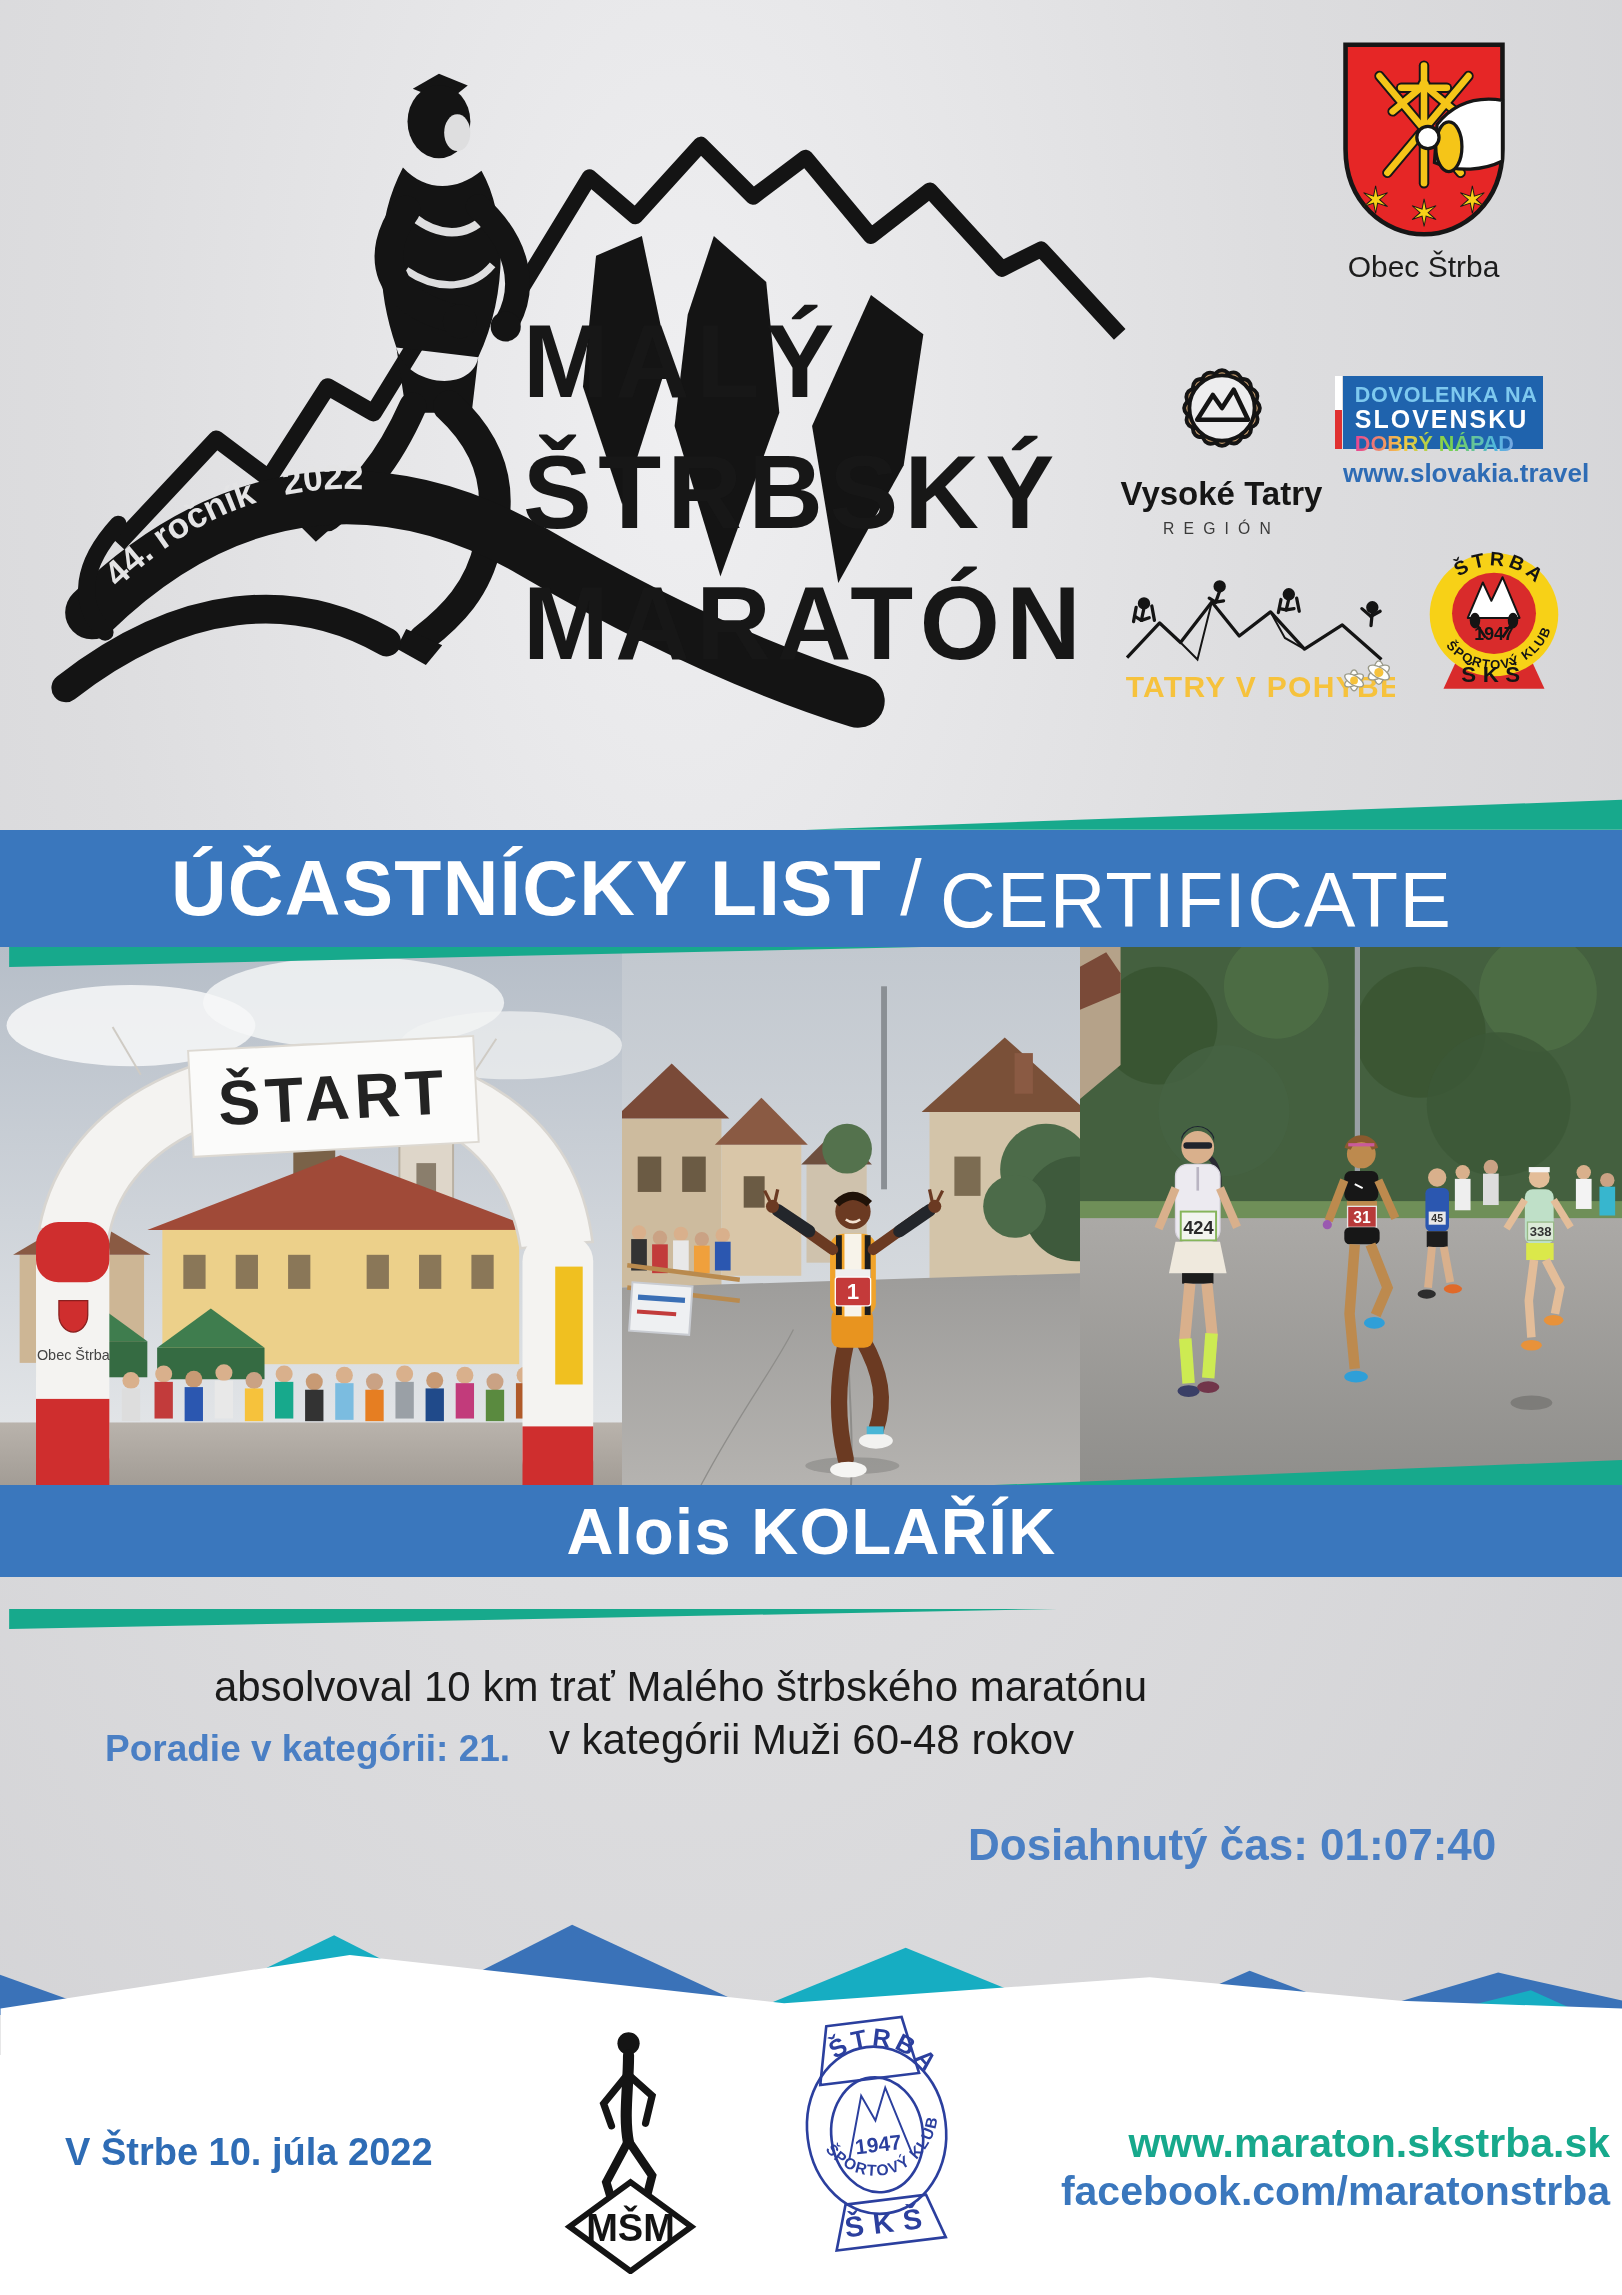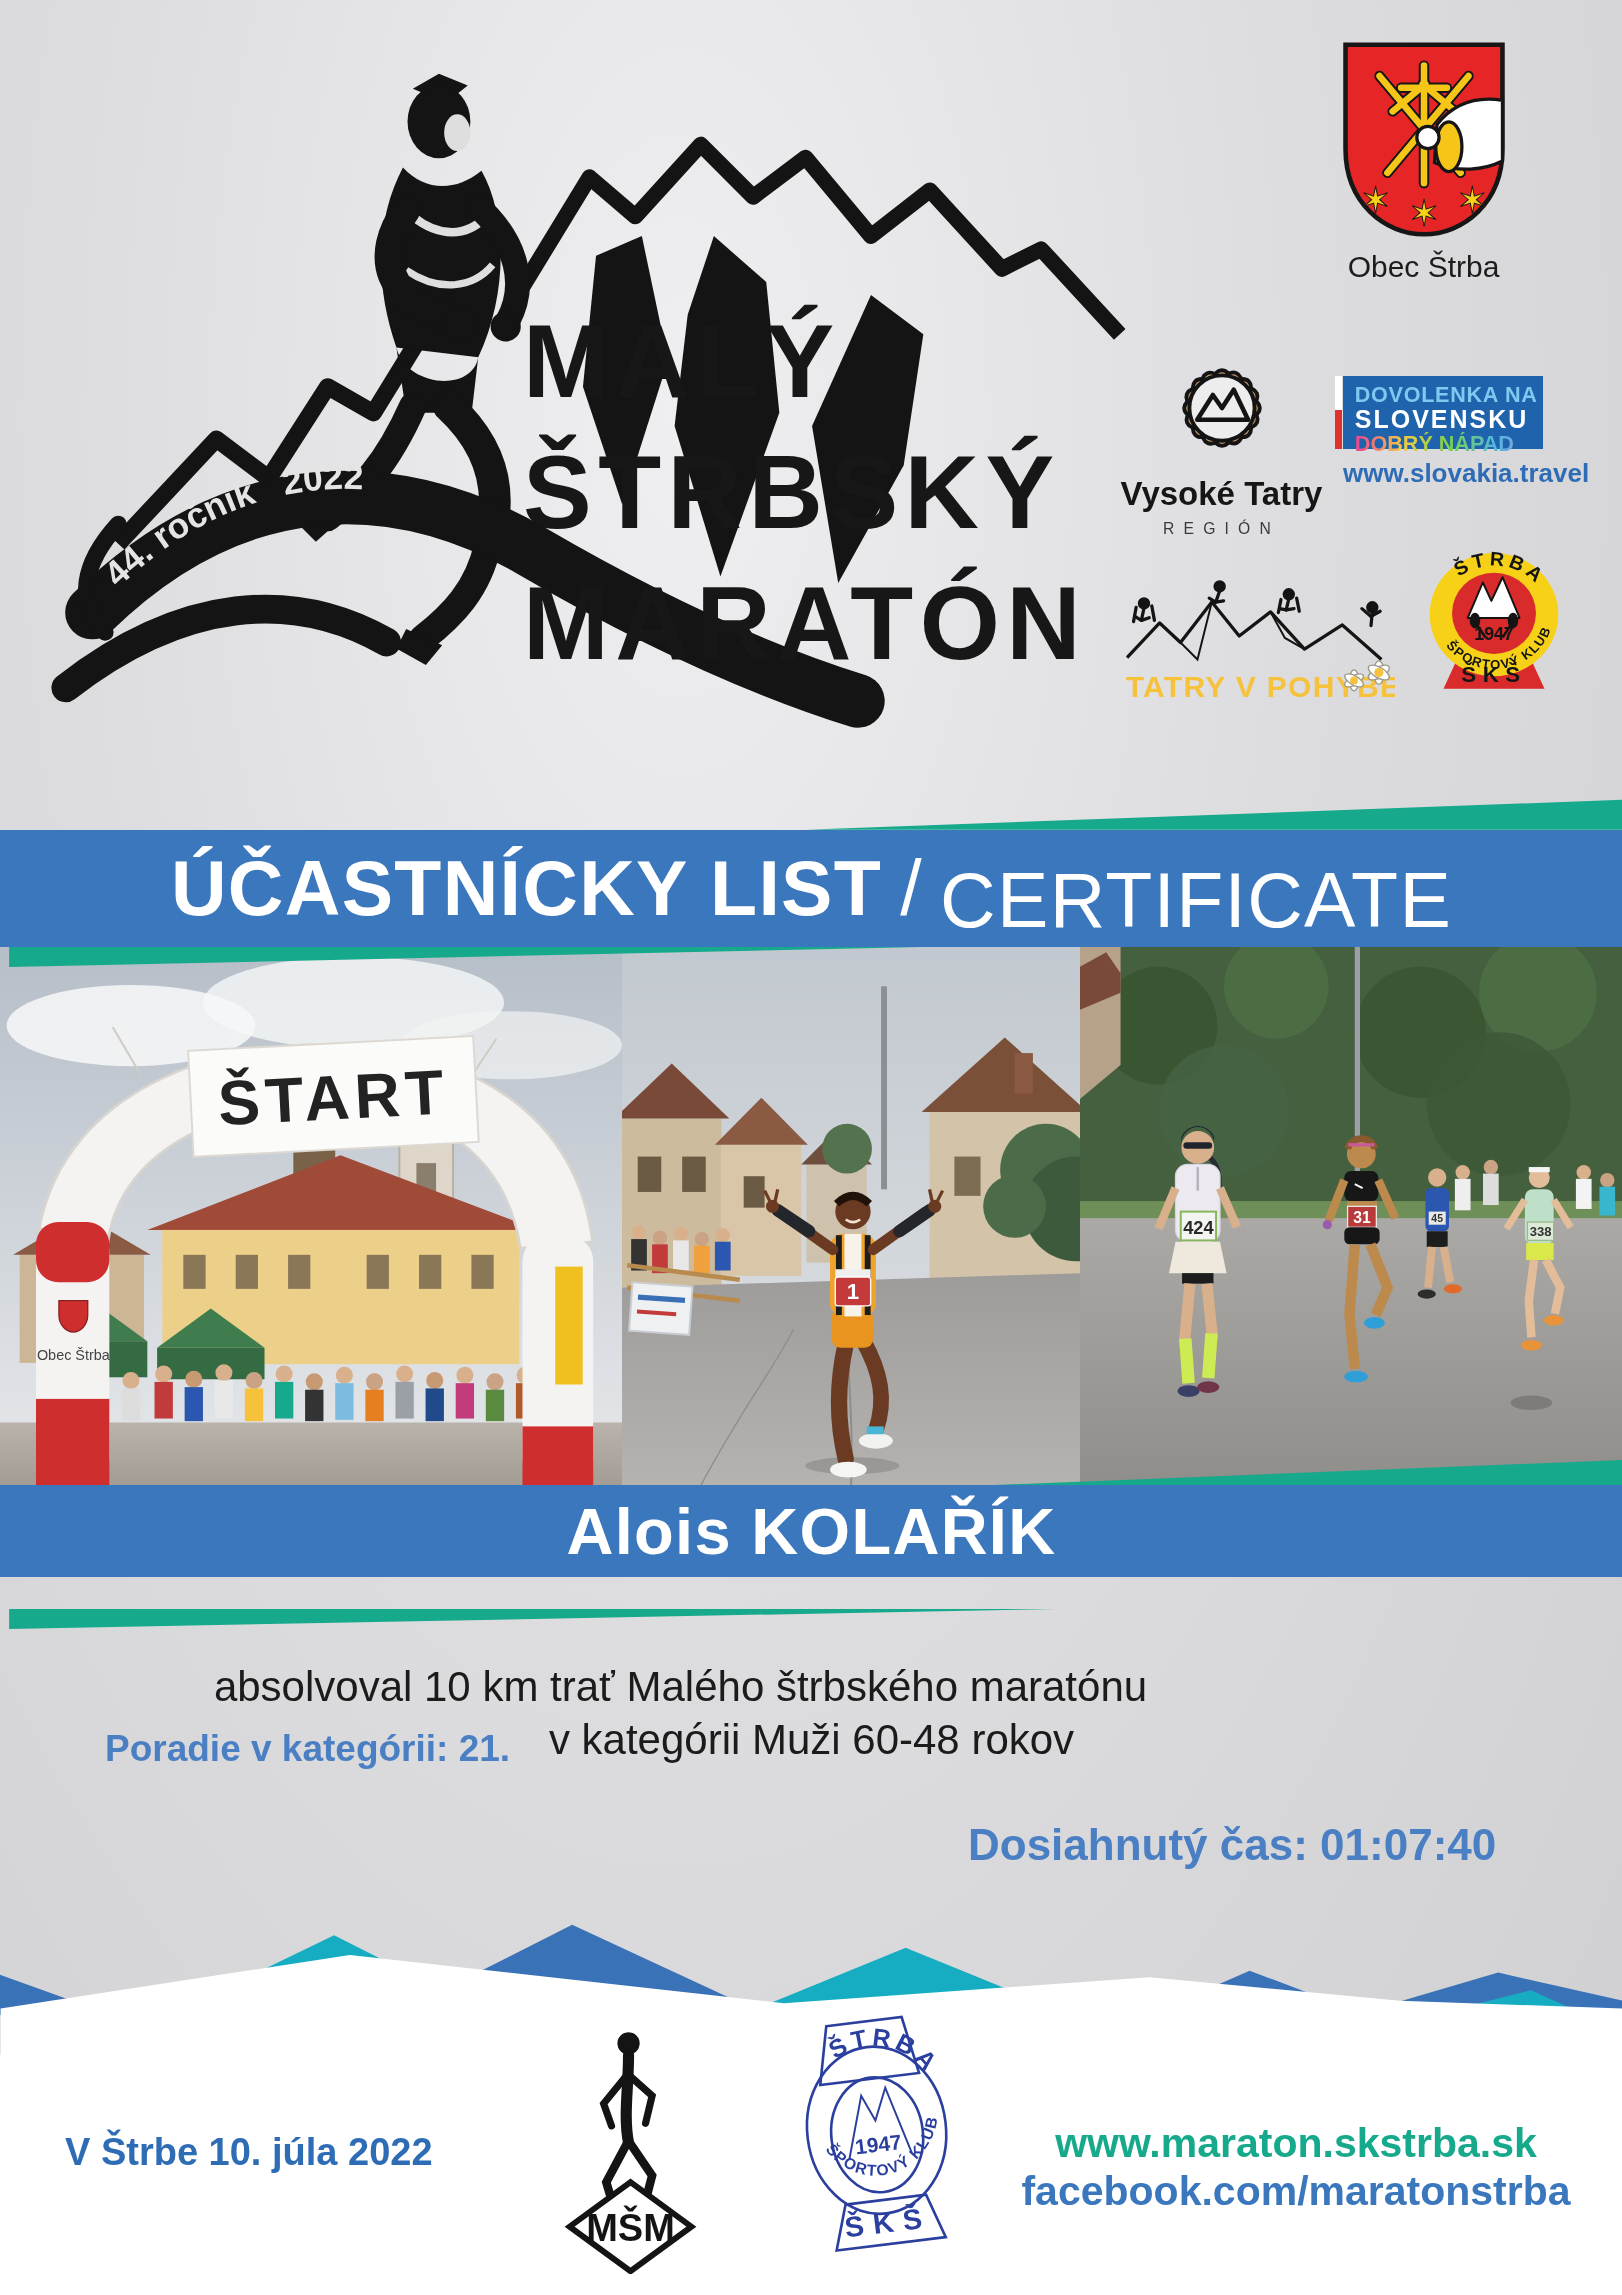--- a/index.html
+++ b/index.html
@@ -44,21 +44,21 @@
 
   
   .res1{left:0;top:1663px;width:1325px;text-align:center;font-size:42px;color:#1b1b1b;margin-left:18px;}
   .res2{left:0;top:1716px;width:1623px;text-align:center;font-size:42px;color:#1b1b1b;}
   .rank{left:105px;top:1728px;font-size:37px;color:#4a7fc4;font-weight:700;}
   .time{left:968px;top:1820px;font-size:44px;color:#4a7fc4;font-weight:600;}
 
   
   .footer-white{left:0;top:2055px;width:1623px;height:241px;background:#ffffff;}
   .date{left:65px;top:2131px;font-size:38px;font-weight:bold;color:#2e6cb5;}
-  .links{right:13px;top:2119px;width:628px;text-align:center;}
+  .links{right:13px;top:2119px;width:628px;text-align:right;}
   .web{font-size:41px;font-weight:bold;color:#17a98c;line-height:48px;}
   .fb{font-size:41px;font-weight:bold;color:#3a77bd;line-height:48px;}
 </style>
 </head>
 <body>
 
 <div class="page">
 
   <svg class="abs" style="left:19.6px;top:19.6px;" width="1139" height="753" viewBox="0 0 1740 1150">
 

